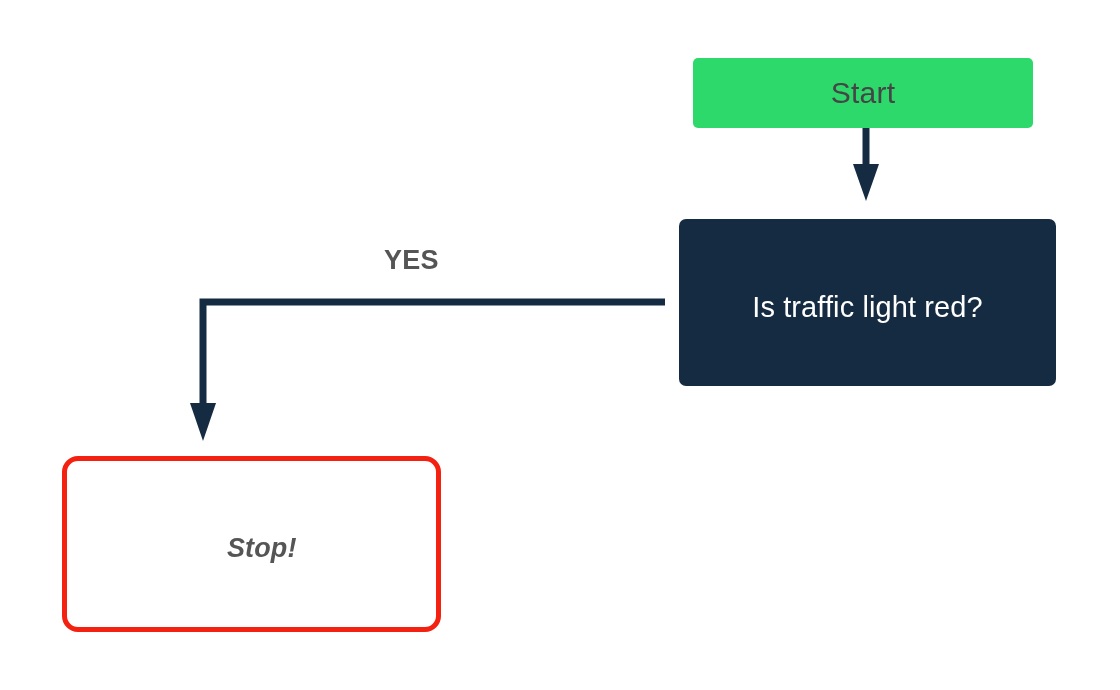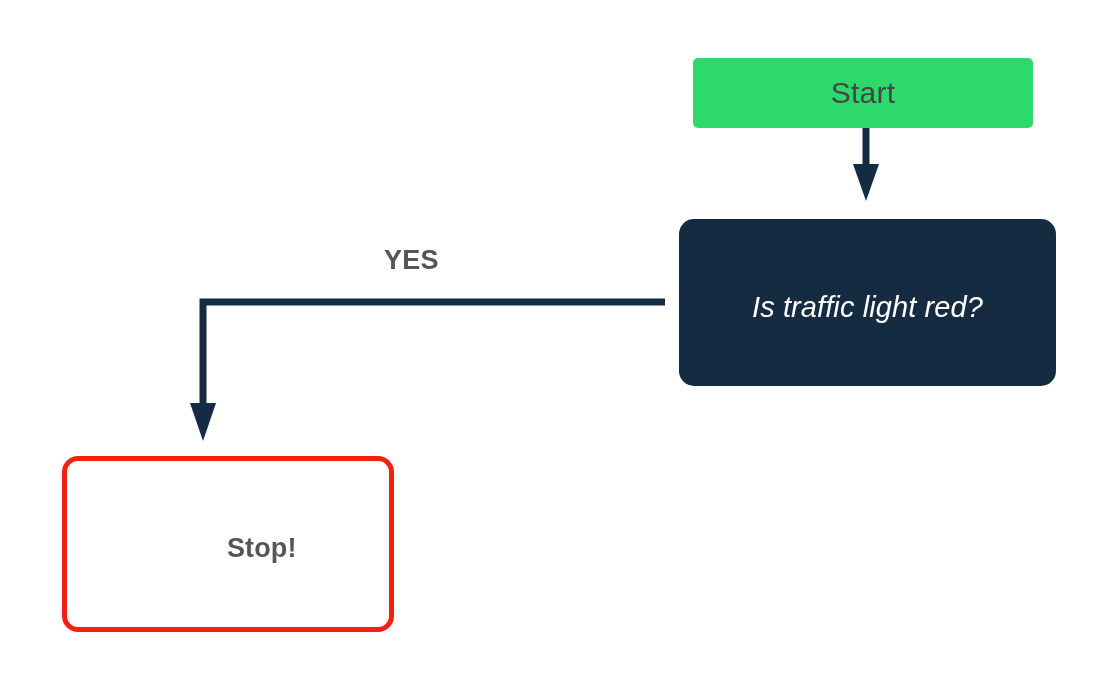--- a/index.html
+++ b/index.html
@@ -43,44 +43,44 @@
     letter-spacing: 0.2px;
   }
 
   
   #node-decision {
     left: 679px;
     top: 219px;
     width: 377px;
     height: 167px;
     background: #152b42;
-    border-radius: 15px;
+    border-radius: 7px;
     align-items: flex-start;
-    font-style: italic;
   }
   #node-decision .node-label {
     color: #ffffff;
     font-size: 29px;
     font-weight: 400;
     line-height: 1;
     letter-spacing: 0.1px;
     margin-top: 74px;
   }
 
   
   #node-stop {
     left: 62px;
     top: 456px;
-    width: 332px;
+    width: 379px;
     height: 176px;
     background: #ffffff;
     border: 5px solid #f42010;
     border-radius: 16px;
     align-items: flex-start;
     justify-content: flex-start;
+    font-style: italic;
   }
   #node-stop .node-label {
     color: #555555;
     font-size: 27px;
     font-weight: 700;
     line-height: 1;
     letter-spacing: 0.1px;
     margin-top: 74px;
     margin-left: 160px;
   }

